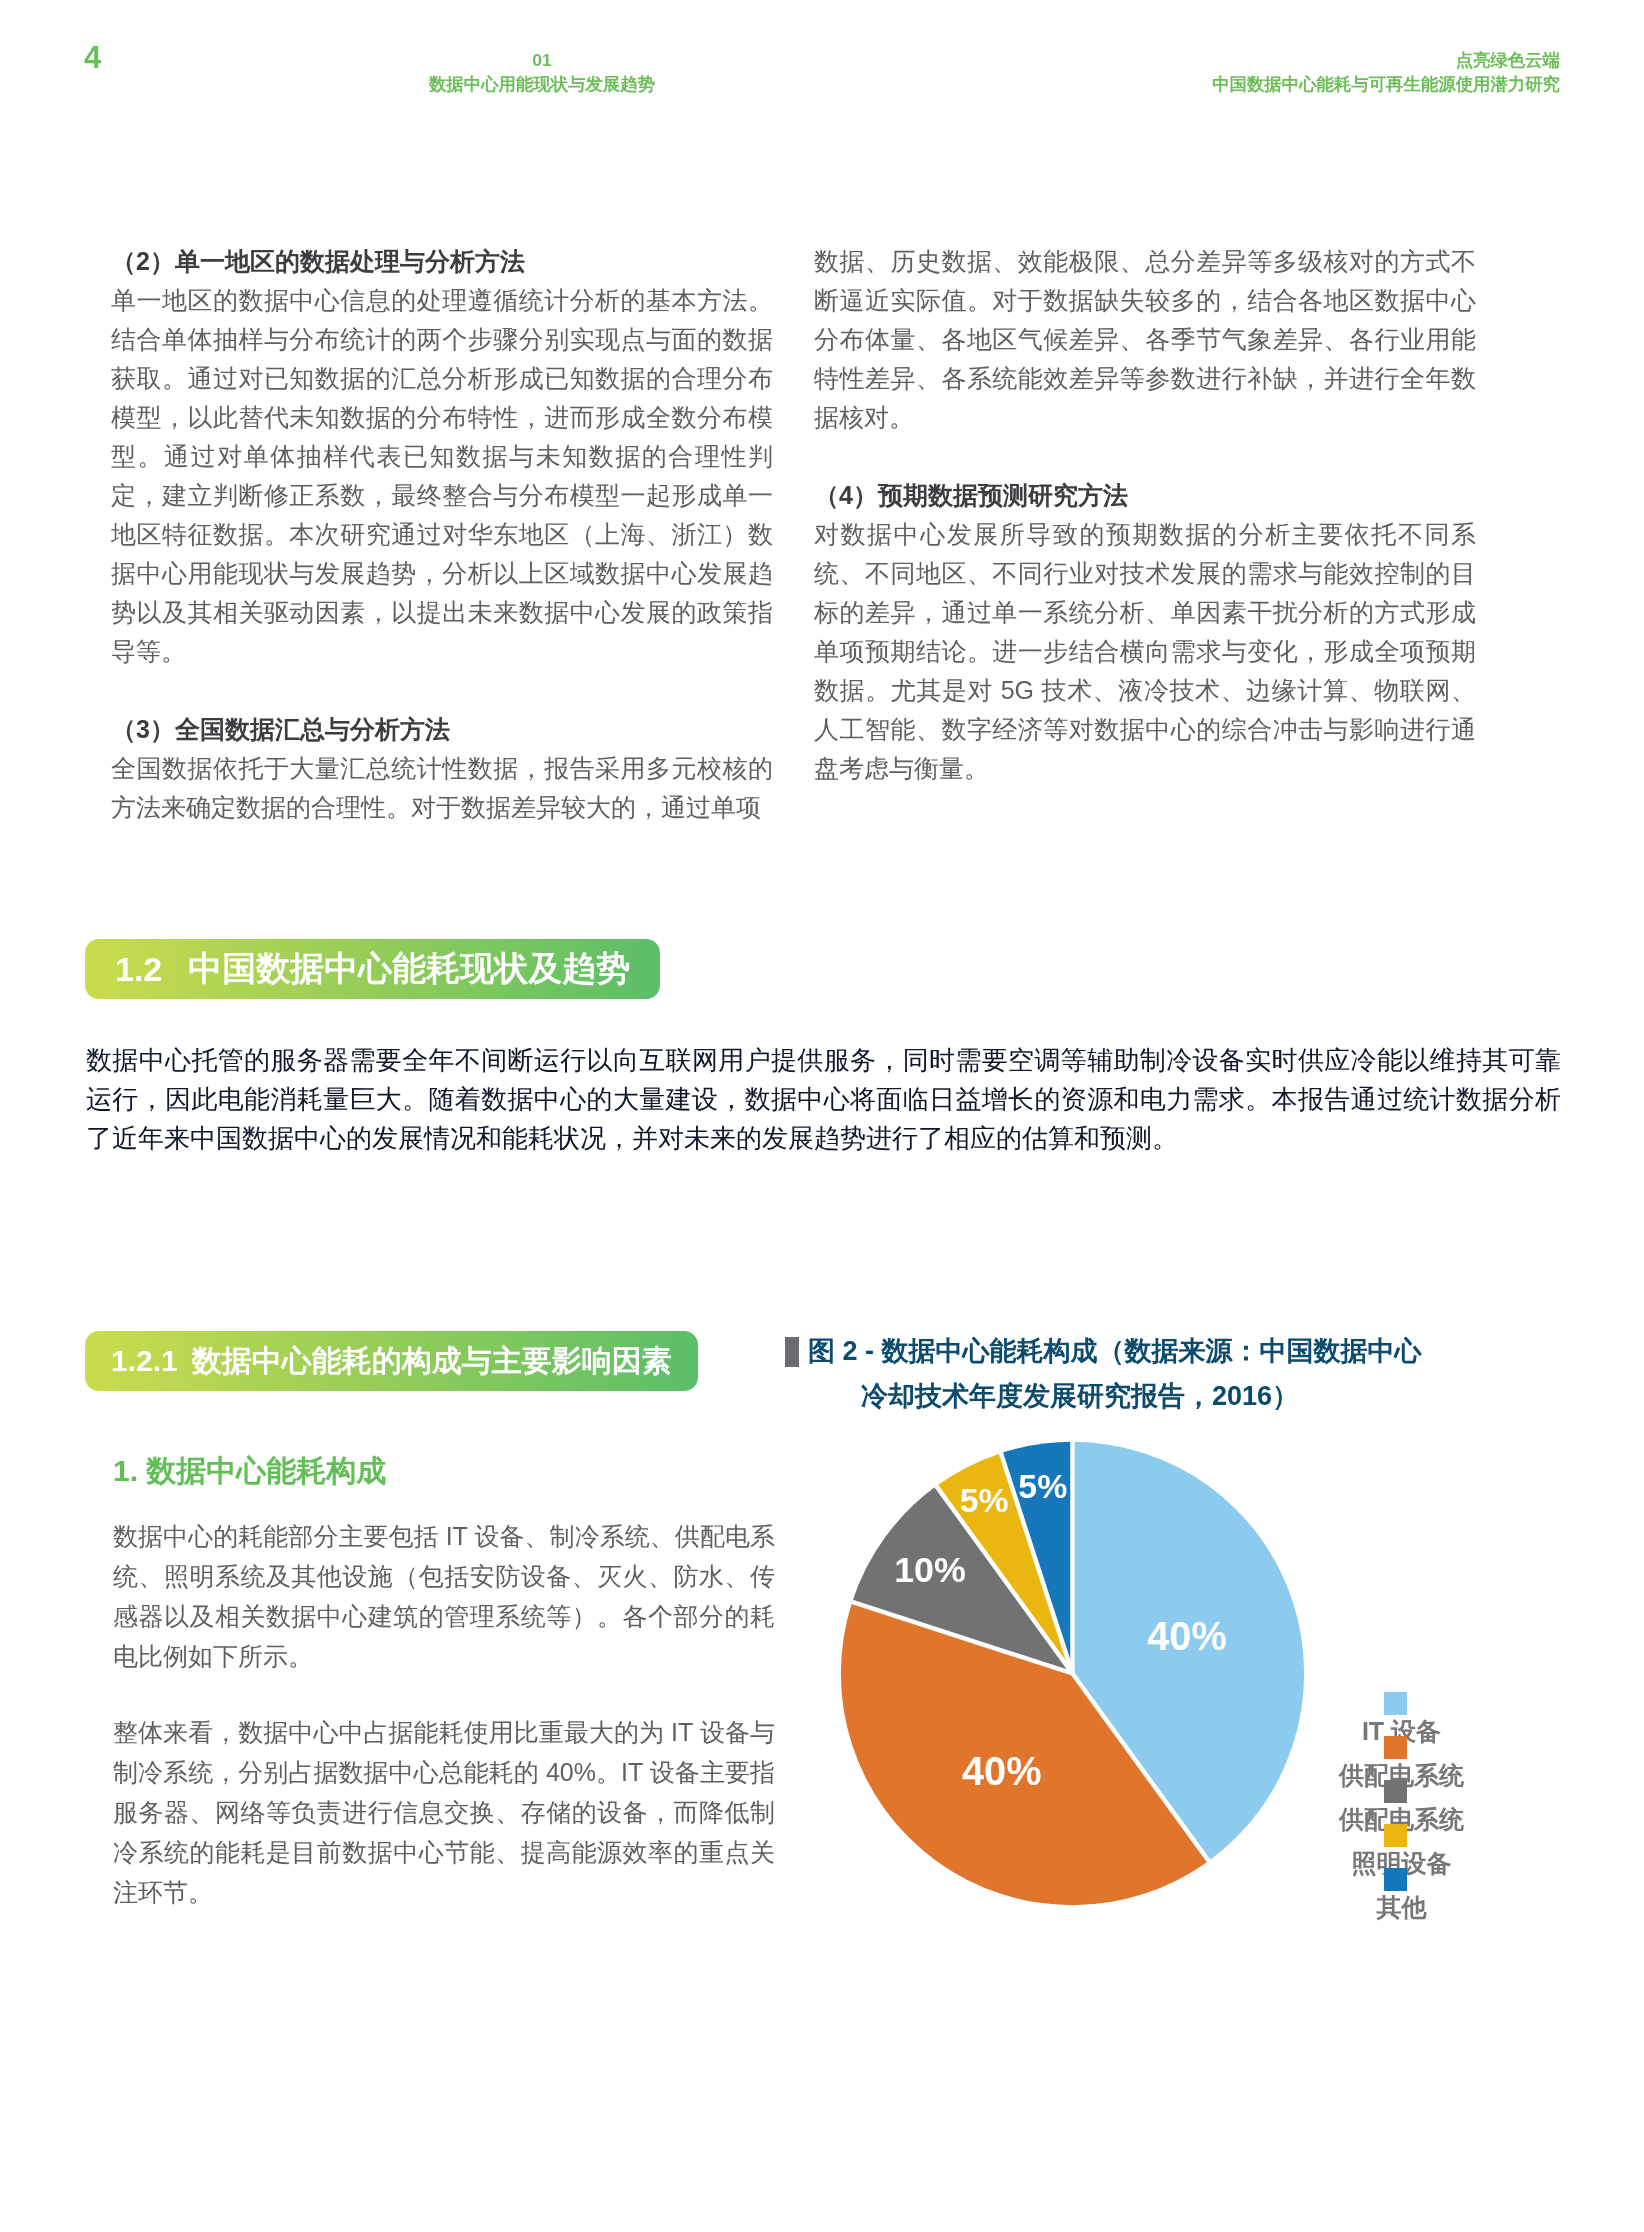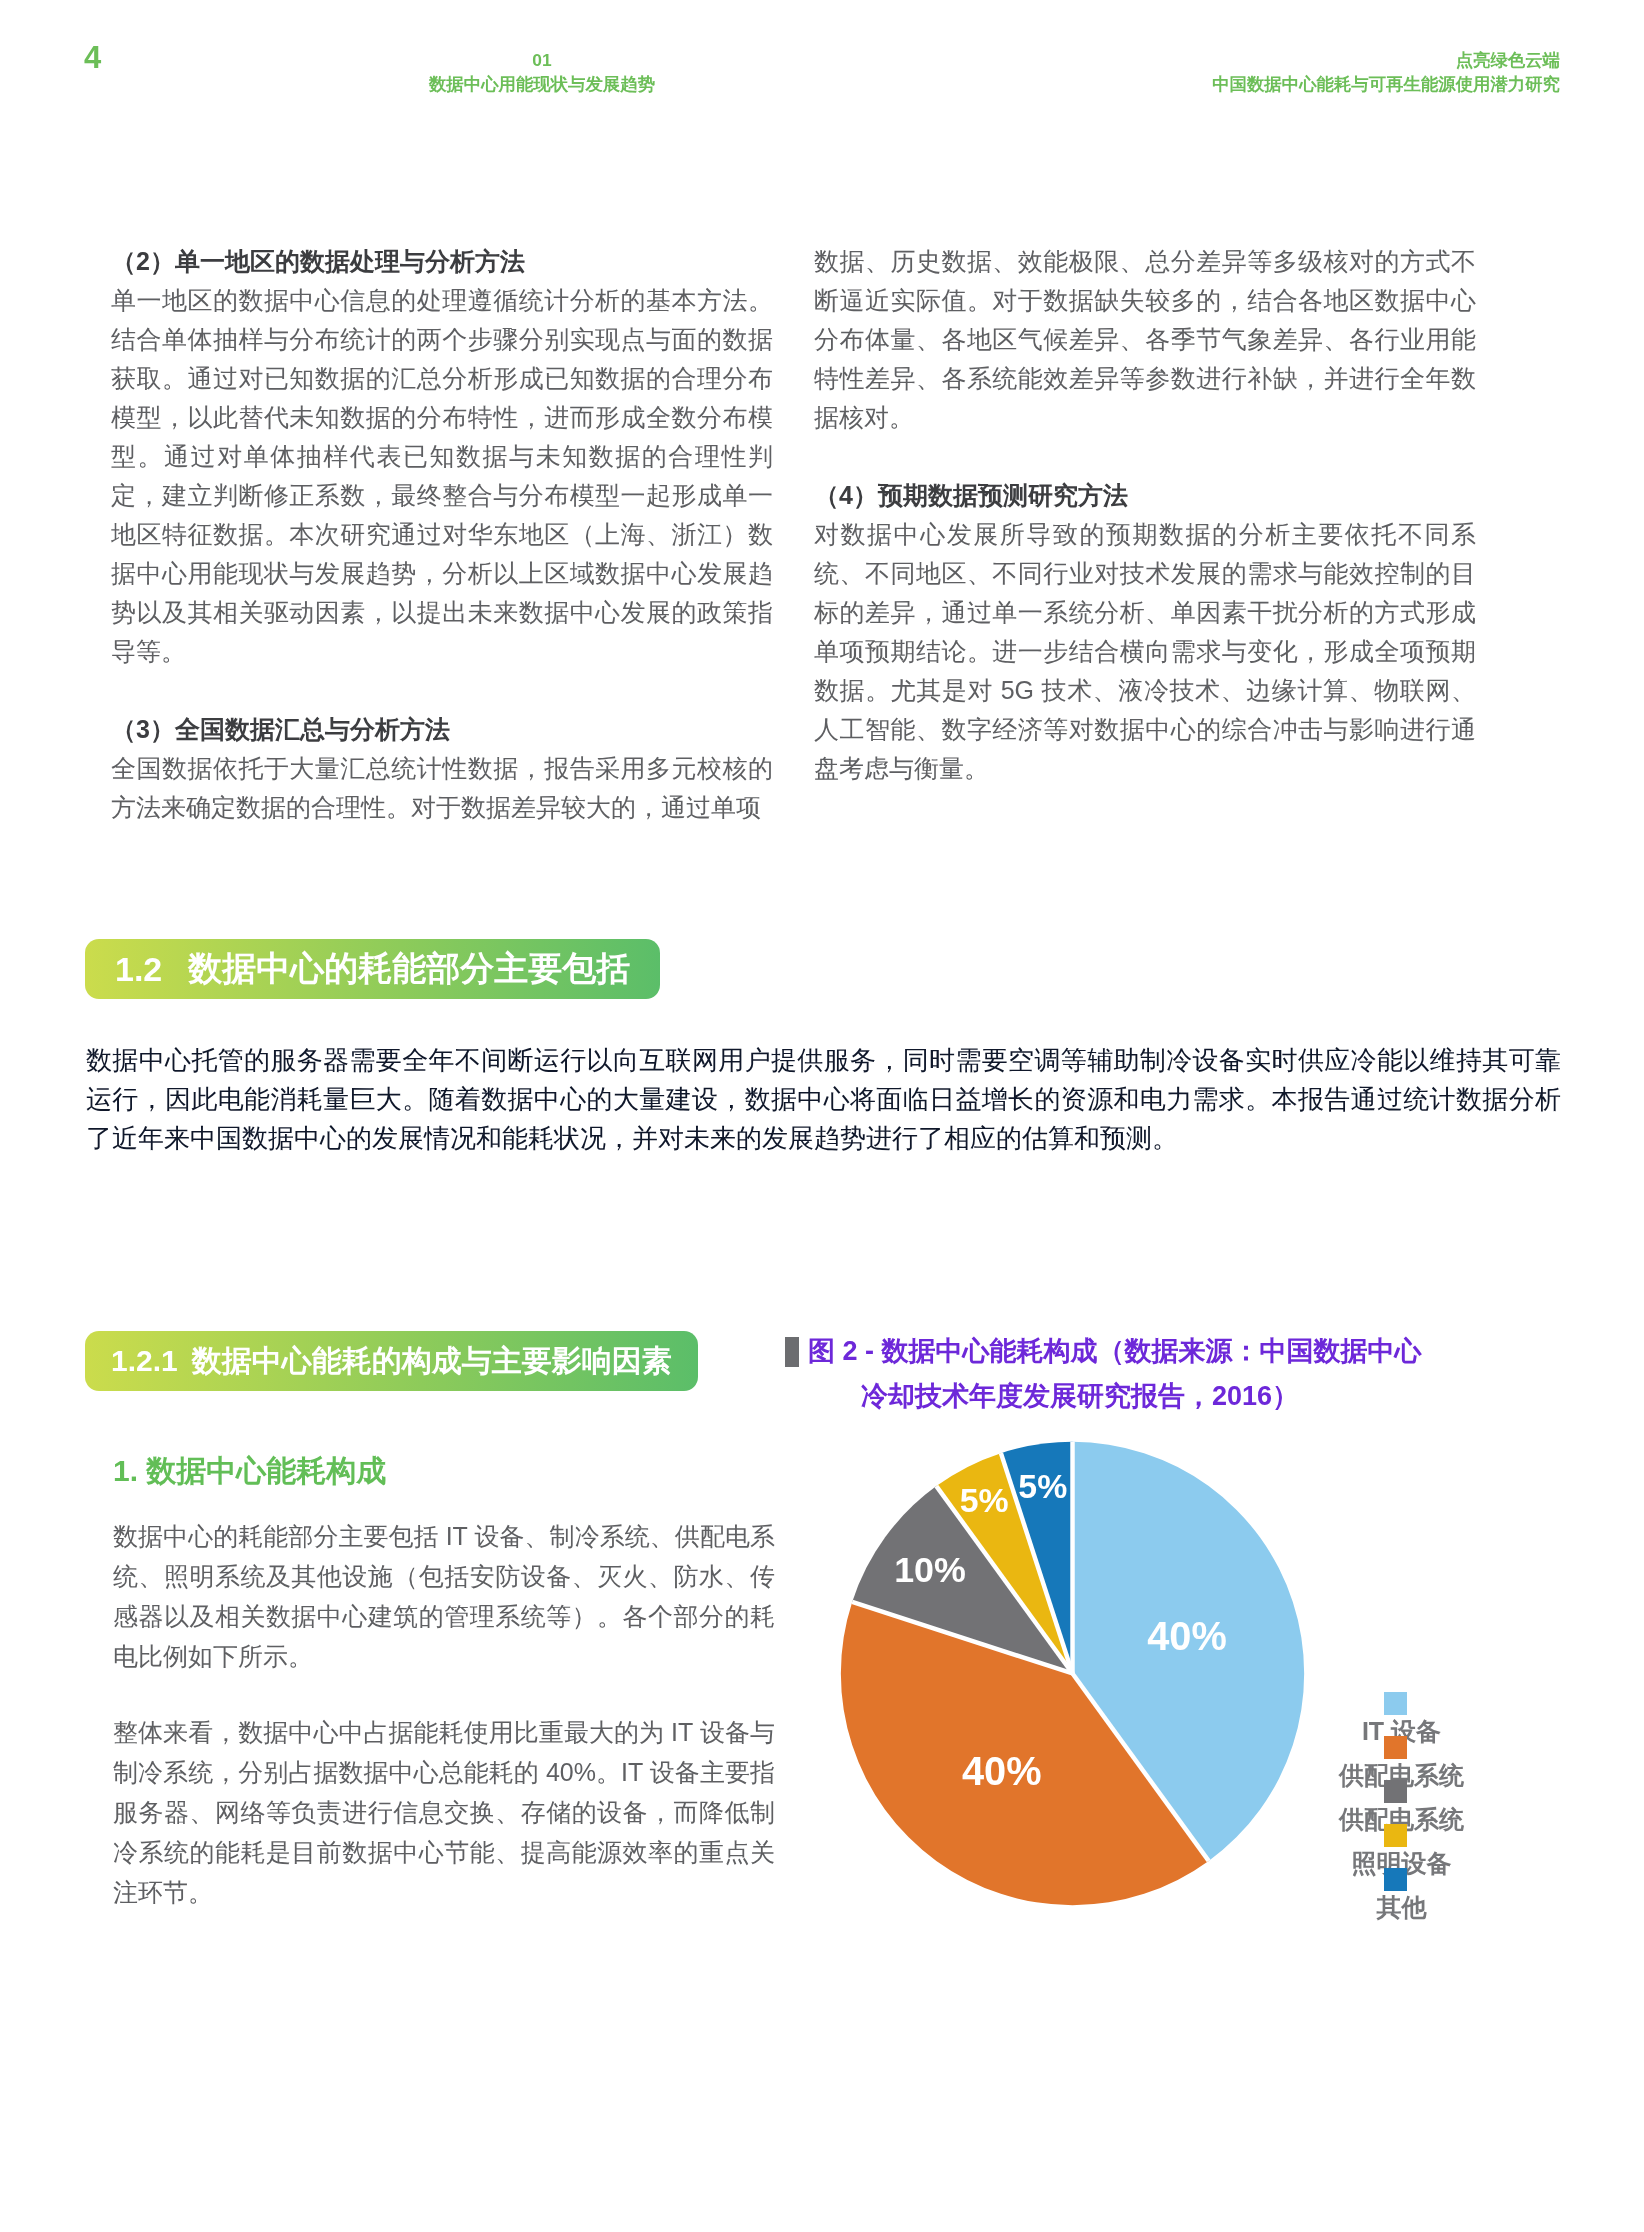--- a/index.html
+++ b/index.html
@@ -35,21 +35,21 @@
   .intro{left:86px;top:1041px;width:1475px;color:#0f172a;
     font-size:26px;line-height:39px;text-align:justify;}
   
   .subhead{left:113px;top:1451px;font-size:30px;font-weight:bold;color:#62BE57;}
   .bcol{left:113px;top:1516px;width:662px;color:#5E5F62;
     font-size:25px;line-height:40px;text-align:justify;}
   .bcol p{margin:0;}
   .bcol p + p{margin-top:36px;}
   
   .caption{left:785px;top:1329px;display:flex;align-items:flex-start;
-    font-size:27px;font-weight:bold;color:#6d28d9;line-height:45px;}
+    font-size:27px;font-weight:bold;color:#0c4a6e;line-height:45px;}
   .caption .marker{width:14px;height:30px;background:#6C6D70;margin:8px 9px 0 0;flex:none;}
   .caption .l2{padding-left:53px;}
   #pie-svg{left:816px;top:1413px;}
   .pie-label{font-weight:bold;fill:#ffffff;font-family:"Liberation Sans","DejaVu Sans",sans-serif;}
   
   .legend{left:1326px;top:1692px;}
   .legend-row{display:flex;align-items:center;height:23px;margin-bottom:21px;flex-direction:column;}
   .legend-swatch{width:23px;height:23px;flex:none;}
   .legend-label{margin-left:13px;font-size:25px;font-weight:bold;color:#76777A;white-space:nowrap;}
 </style>
@@ -76,21 +76,21 @@
 </div>
 
 <div class="abs col col-right">
   <div>数据、历史数据、效能极限、总分差异等多级核对的方式不断逼近实际值。对于数据缺失较多的，结合各地区数据中心分布体量、各地区气候差异、各季节气象差异、各行业用能特性差异、各系统能效差异等参数进行补缺，并进行全年数据核对。</div>
   <div class="m-heading gap-top">（4）预期数据预测研究方法</div>
   <div>对数据中心发展所导致的预期数据的分析主要依托不同系统、不同地区、不同行业对技术发展的需求与能效控制的目标的差异，通过单一系统分析、单因素干扰分析的方式形成单项预期结论。进一步结合横向需求与变化，形成全项预期数据。尤其是对 5G 技术、液冷技术、边缘计算、物联网、人工智能、数字经济等对数据中心的综合冲击与影响进行通盘考虑与衡量。</div>
 </div>
 
 <div class="abs pill pill-1-2">
   <span class="sec-num">1.2</span>
-  <span>数据中心的耗能部分主要包括</span>
+  <span>中国数据中心能耗现状及趋势</span>
 </div>
 
 <div class="abs intro">数据中心托管的服务器需要全年不间断运行以向互联网用户提供服务，同时需要空调等辅助制冷设备实时供应冷能以维持其可靠运行，因此电能消耗量巨大。随着数据中心的大量建设，数据中心将面临日益增长的资源和电力需求。本报告通过统计数据分析了近年来中国数据中心的发展情况和能耗状况，并对未来的发展趋势进行了相应的估算和预测。</div>
 
 <div class="abs pill pill-1-2-1">
   <span class="sec-num">1.2.1</span>
   <span>数据中心能耗的构成与主要影响因素</span>
 </div>
 
 <div class="abs subhead">1. 数据中心能耗构成</div>

